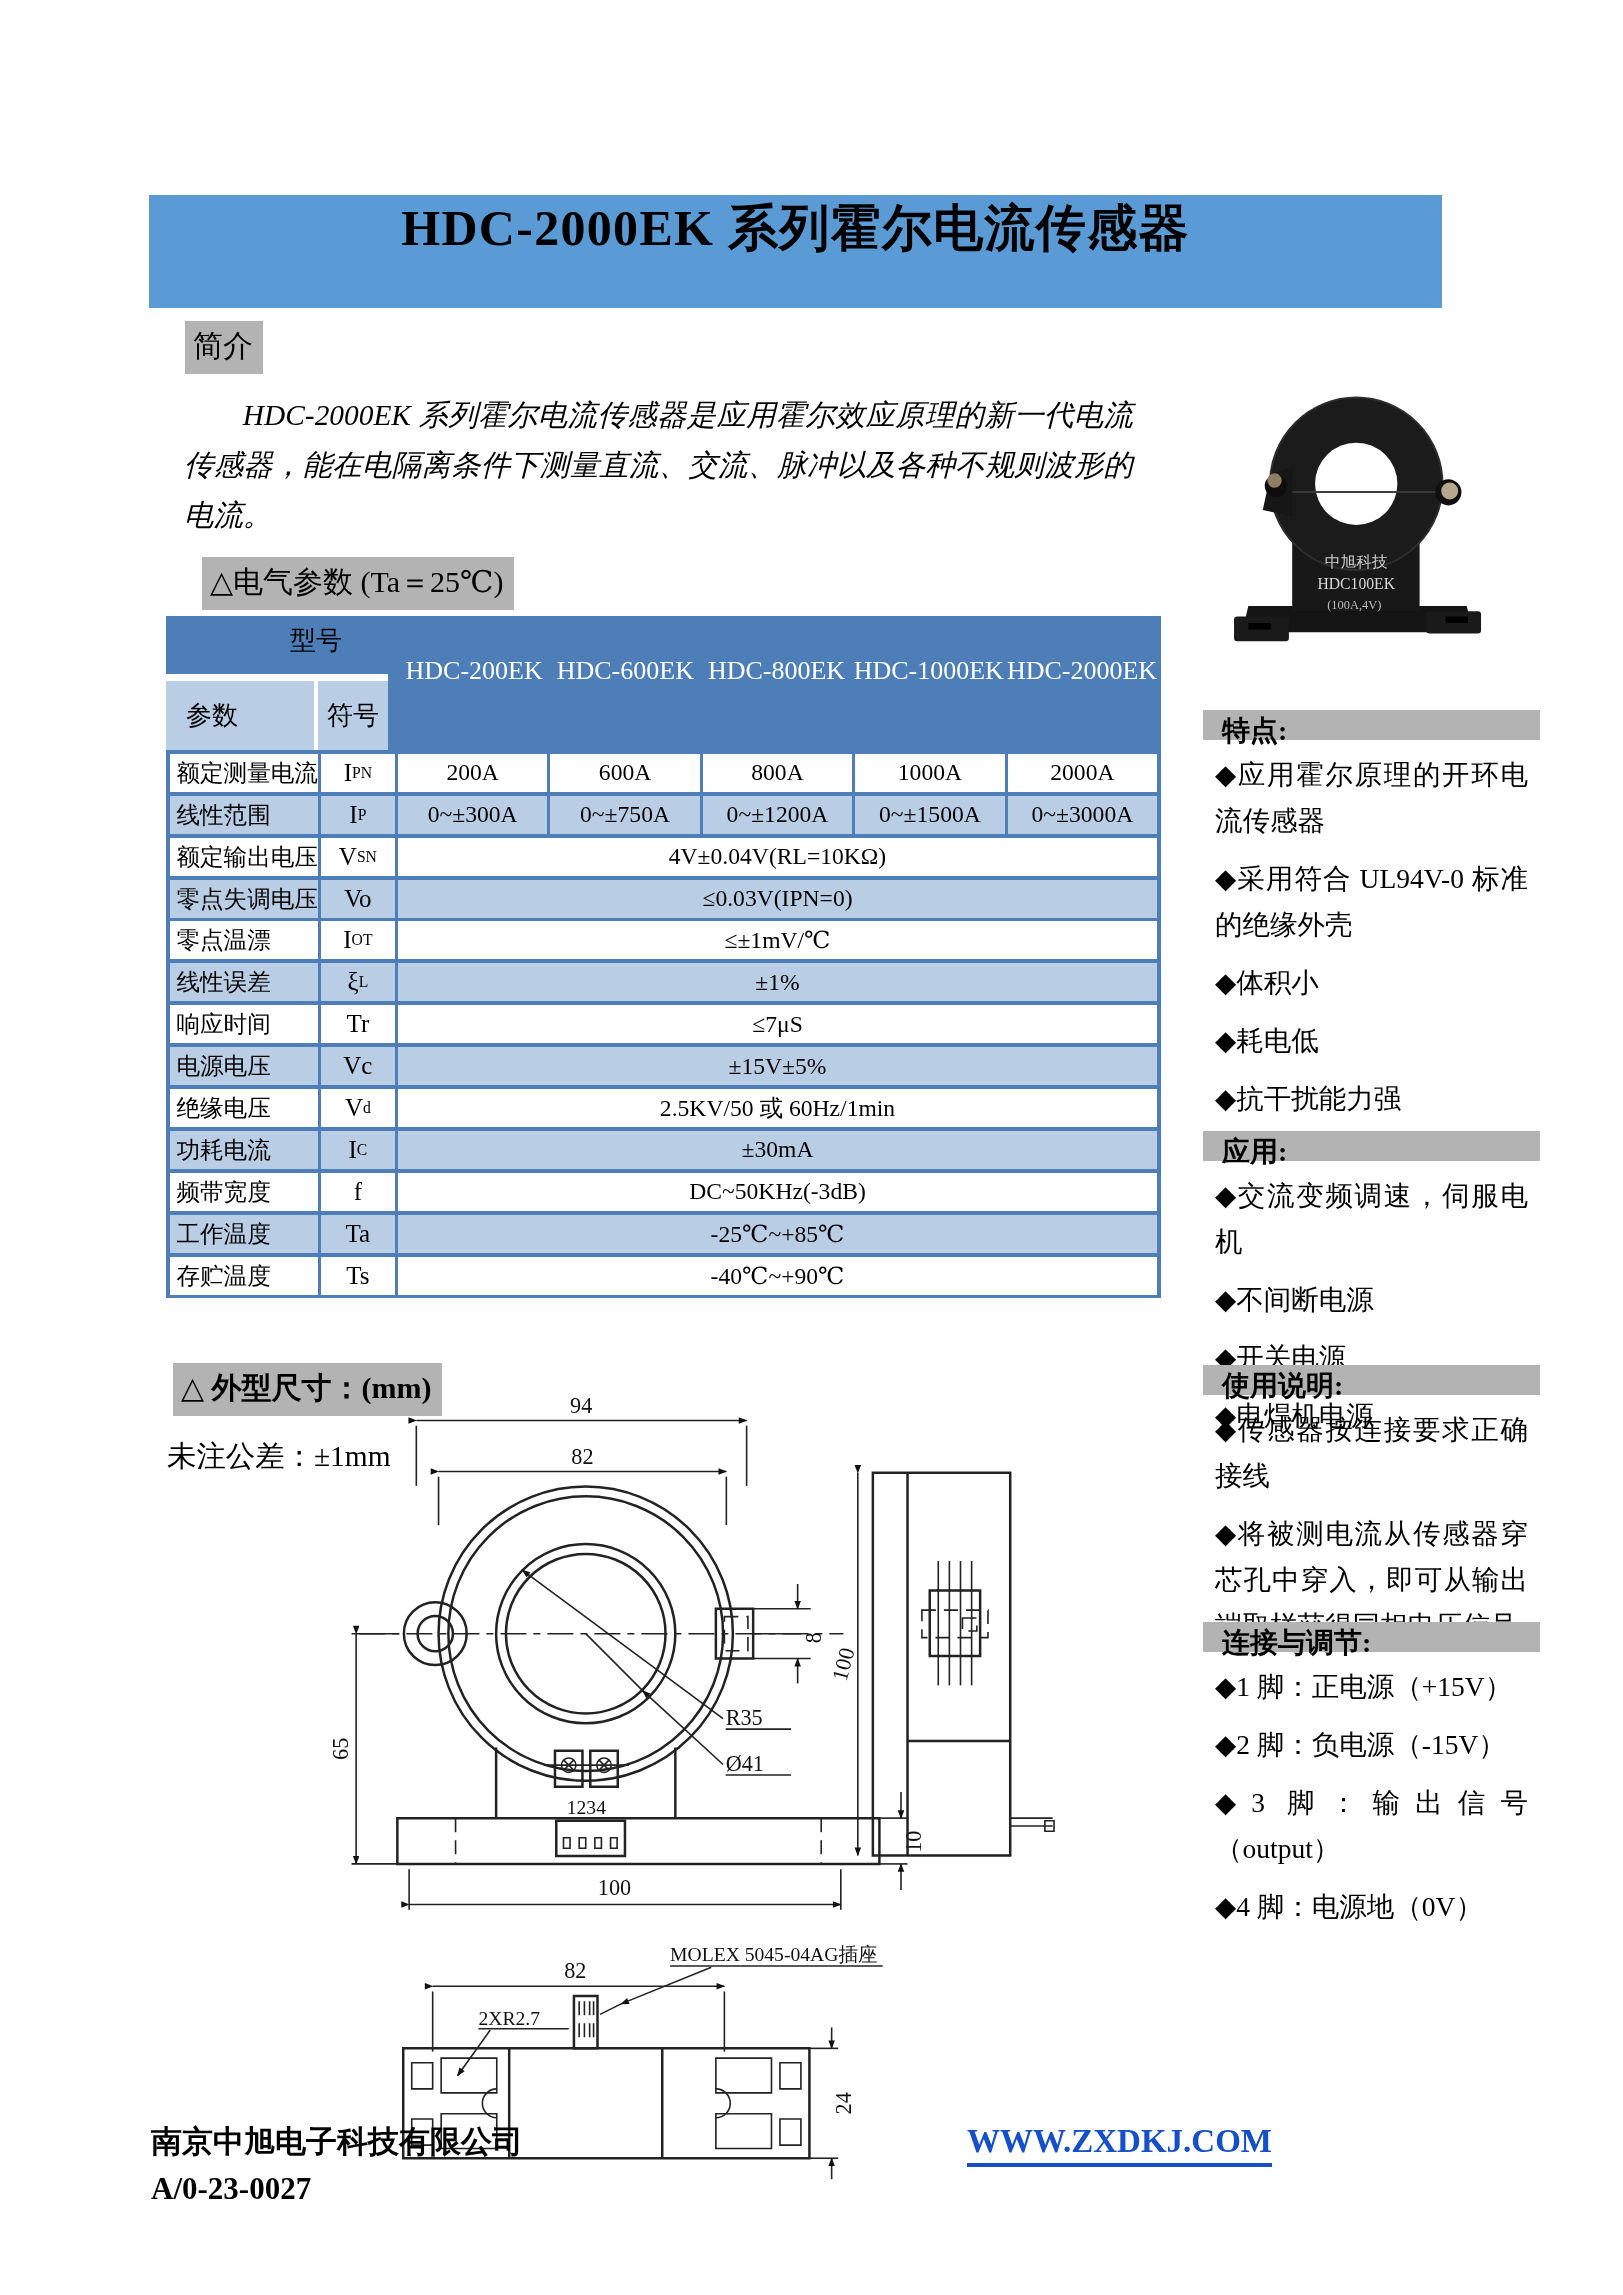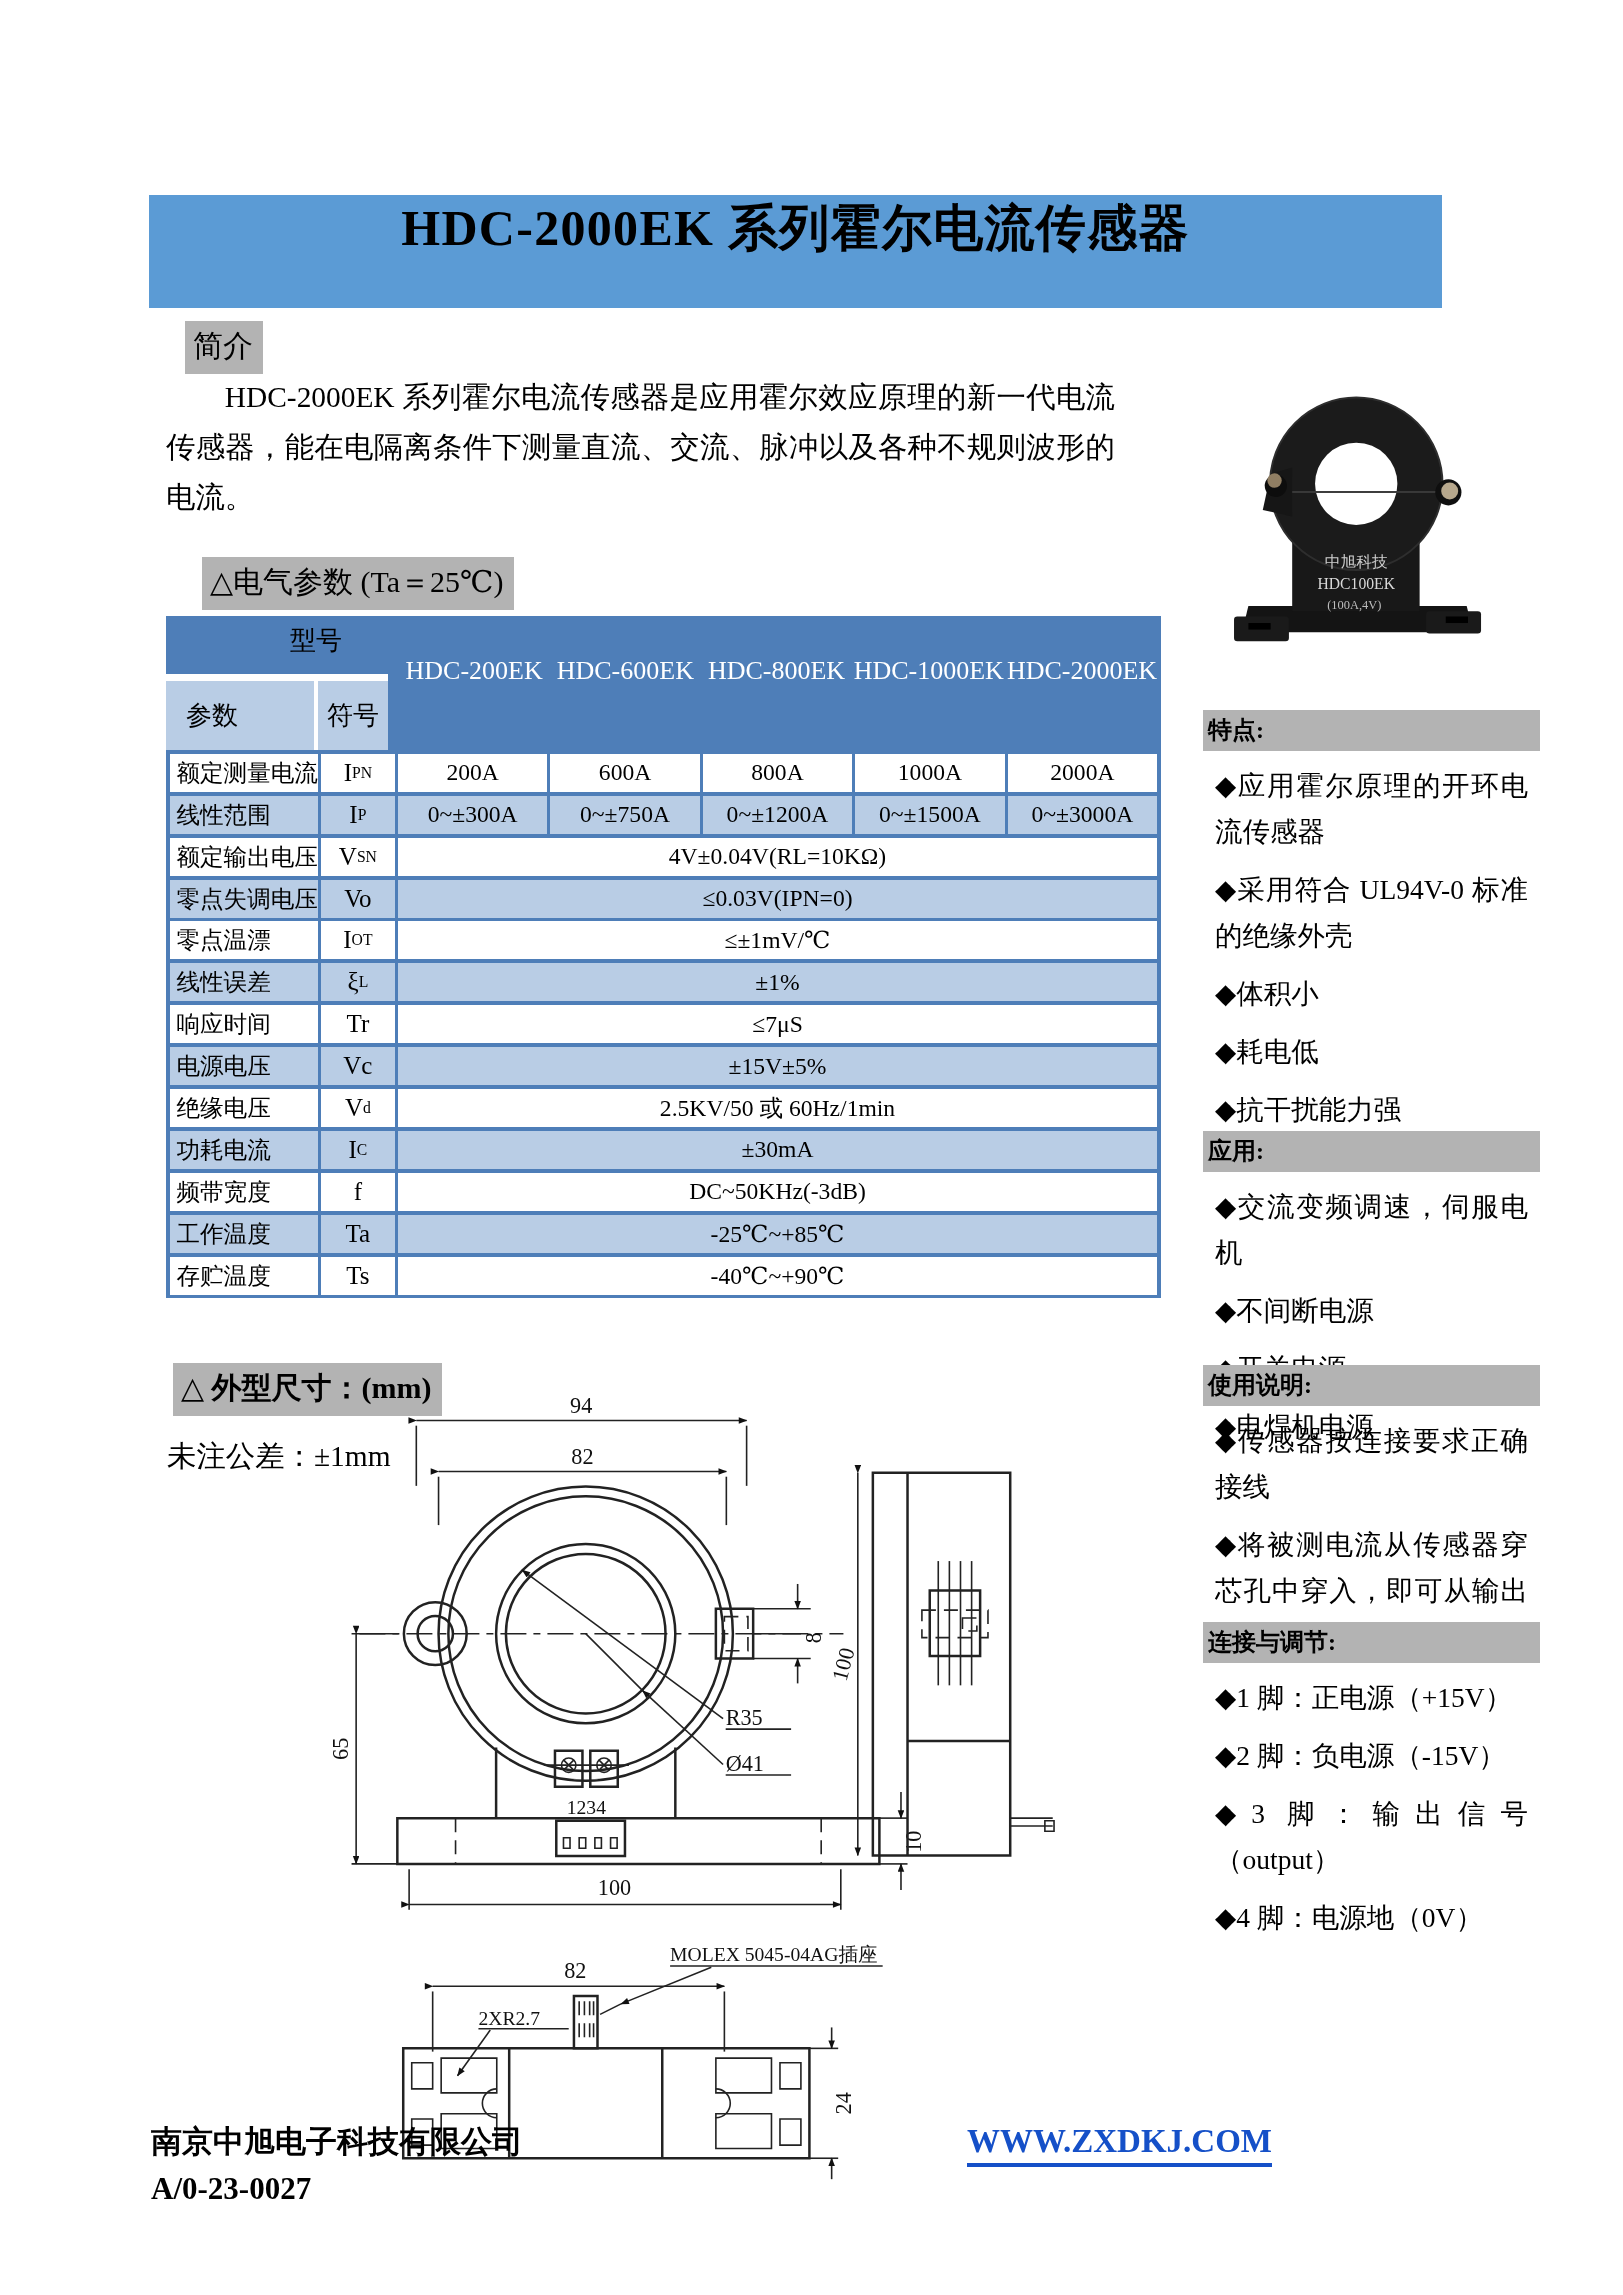--- a/index.html
+++ b/index.html
@@ -8,21 +8,21 @@
   
   .banner{position:absolute;left:149px;top:195px;width:1293px;height:113px;
           display:flex;align-items:flex-start;justify-content:center;}
   .banner span{font-size:50px;font-weight:bold;letter-spacing:1.3px;}
   
   .glabel{position:absolute;background:#b3b3b3;color:#000;font-size:30px;
           padding:5.2px 10.5px 6.5px 7.9px;white-space:nowrap;}
   .glabel.bold{font-weight:bold;}
   
   .intro{position:absolute;left:166px;top:372px;width:949px;font-size:29.4px;
-         line-height:50px;text-indent:2em;text-align:justify;margin:0;}
+         line-height:50px;text-indent:2em;text-align:justify;margin:18px;font-style:italic;}
   
   .etable{position:absolute;left:166px;top:616px;width:995px;background:#4e7eb8;
           padding-bottom:3.9px;box-sizing:border-box;}
   .ehead{position:relative;height:134px;background:#4e7eb8;}
   .ehead .corner-top{position:absolute;left:124px;top:6.5px;font-size:26px;color:#000;}
   .ehead .wstrip{position:absolute;left:0;top:58px;width:222px;height:7.9px;background:#fff;}
   .ehead .wgap{position:absolute;left:148px;top:65px;width:3.9px;height:69px;background:#fff;}
   .ehead .pcell,.ehead .scell{position:absolute;top:65px;height:69px;background:#b9cde5;
         font-size:26px;display:flex;align-items:center;box-sizing:border-box;}
   .ehead .pcell{left:0;width:148px;padding-left:20px;}
@@ -34,22 +34,22 @@
         padding:0 3.9px;margin-top:3.9px;}
   .erow.merged{grid-template-columns:148px 74px 1fr;}
   .ecell{background:#fff;height:38px;display:flex;align-items:center;justify-content:center;
          font-size:23.6px;white-space:nowrap;}
   .erow.shade .ecell{background:#b9cde5;}
   .ecell.param{justify-content:flex-start;padding-left:6.5px;}
   .ecell.sym{font-size:25px;}
   .ecell sub{font-size:15.7px;}
   
   .sb-sec{position:absolute;left:1203px;width:337px;}
-  .sb-title{background:#b3b3b3;font-size:24px;font-weight:bold;height:41px;
-            line-height:41px;padding-left:5px;}
+  .sb-title{background:#b3b3b3;font-size:28px;font-weight:bold;height:30px;
+            line-height:41px;padding-left:19px;}
   .sb-list{margin-top:9.2px;font-size:27.5px;line-height:46px;text-align:justify;}
   .bullet-item{margin:12px;}
   
   .tolnote{position:absolute;left:167px;top:1437px;font-size:29.4px;}
   .drawing{position:absolute;left:294px;top:1394px;}
   .drawing *{vector-effect:non-scaling-stroke;}
   .dline{stroke:#222;stroke-width:2.5;fill:none;}
   .thin{stroke:#222;stroke-width:1.6;fill:none;}
   .dash{stroke:#222;stroke-width:1.6;fill:none;stroke-dasharray:14 8;}
   .cline{stroke:#222;stroke-width:1.4;fill:none;stroke-dasharray:26 7 7 7;}

